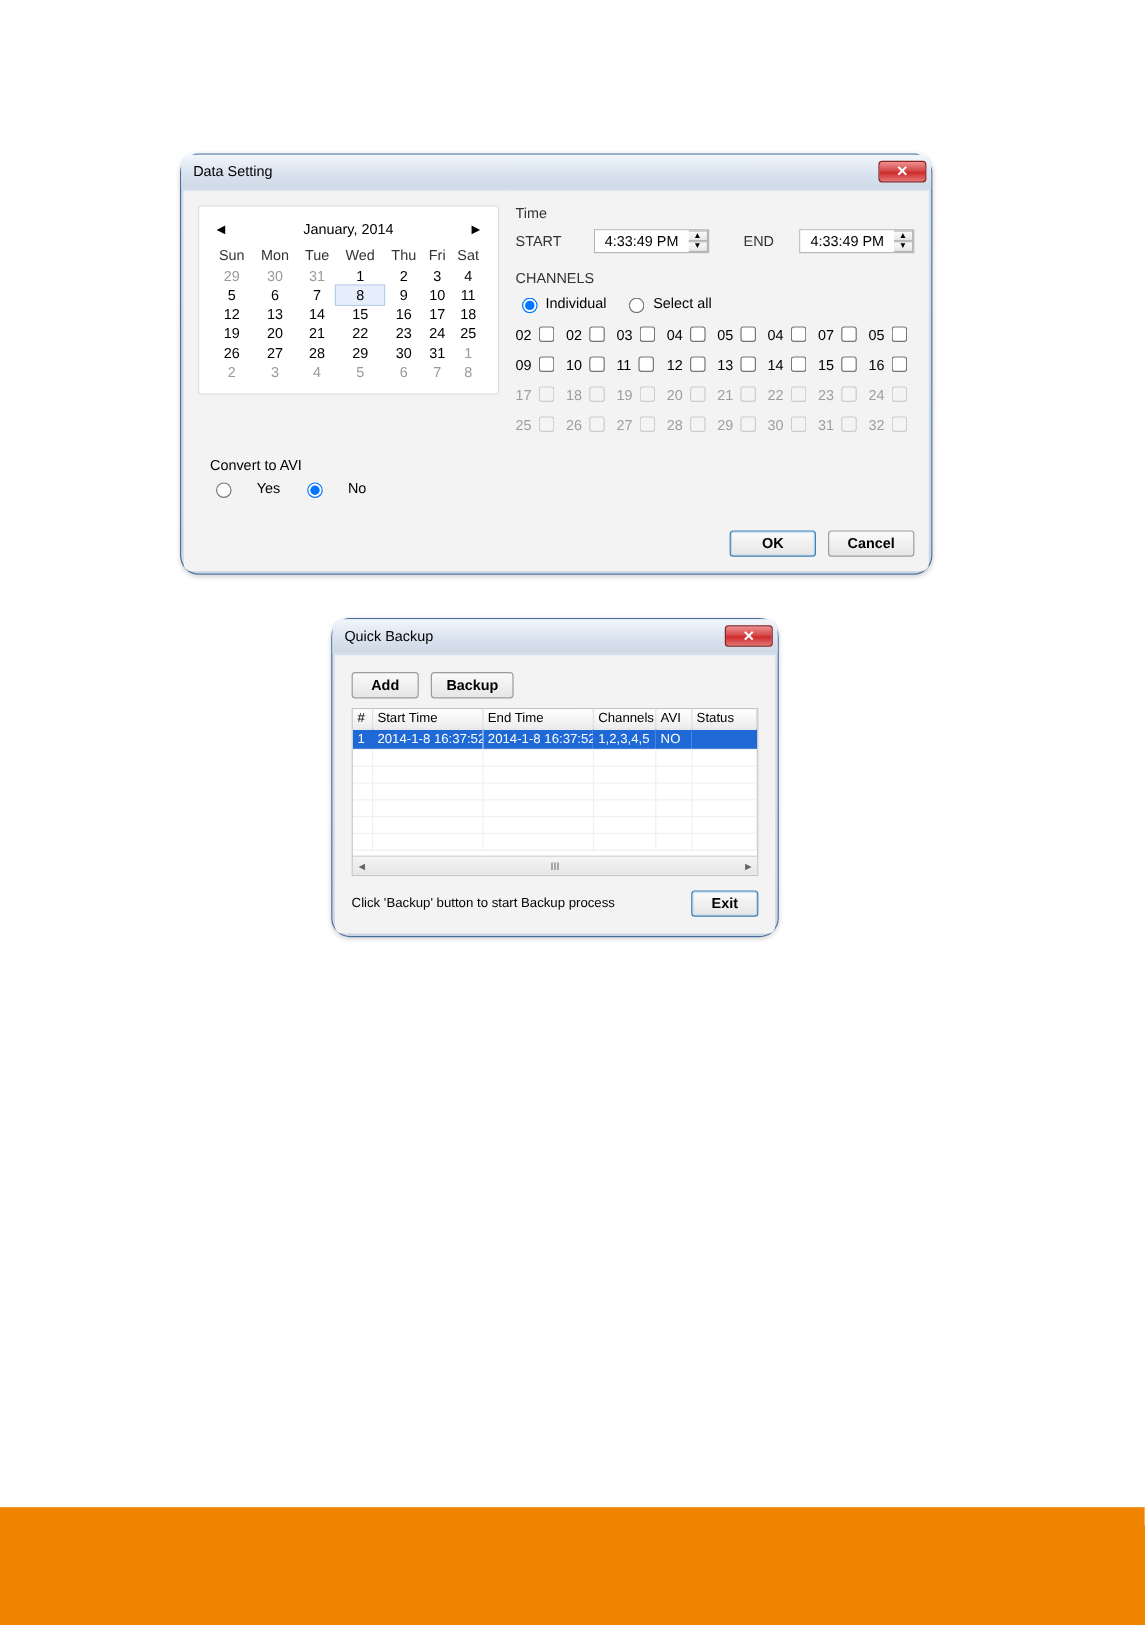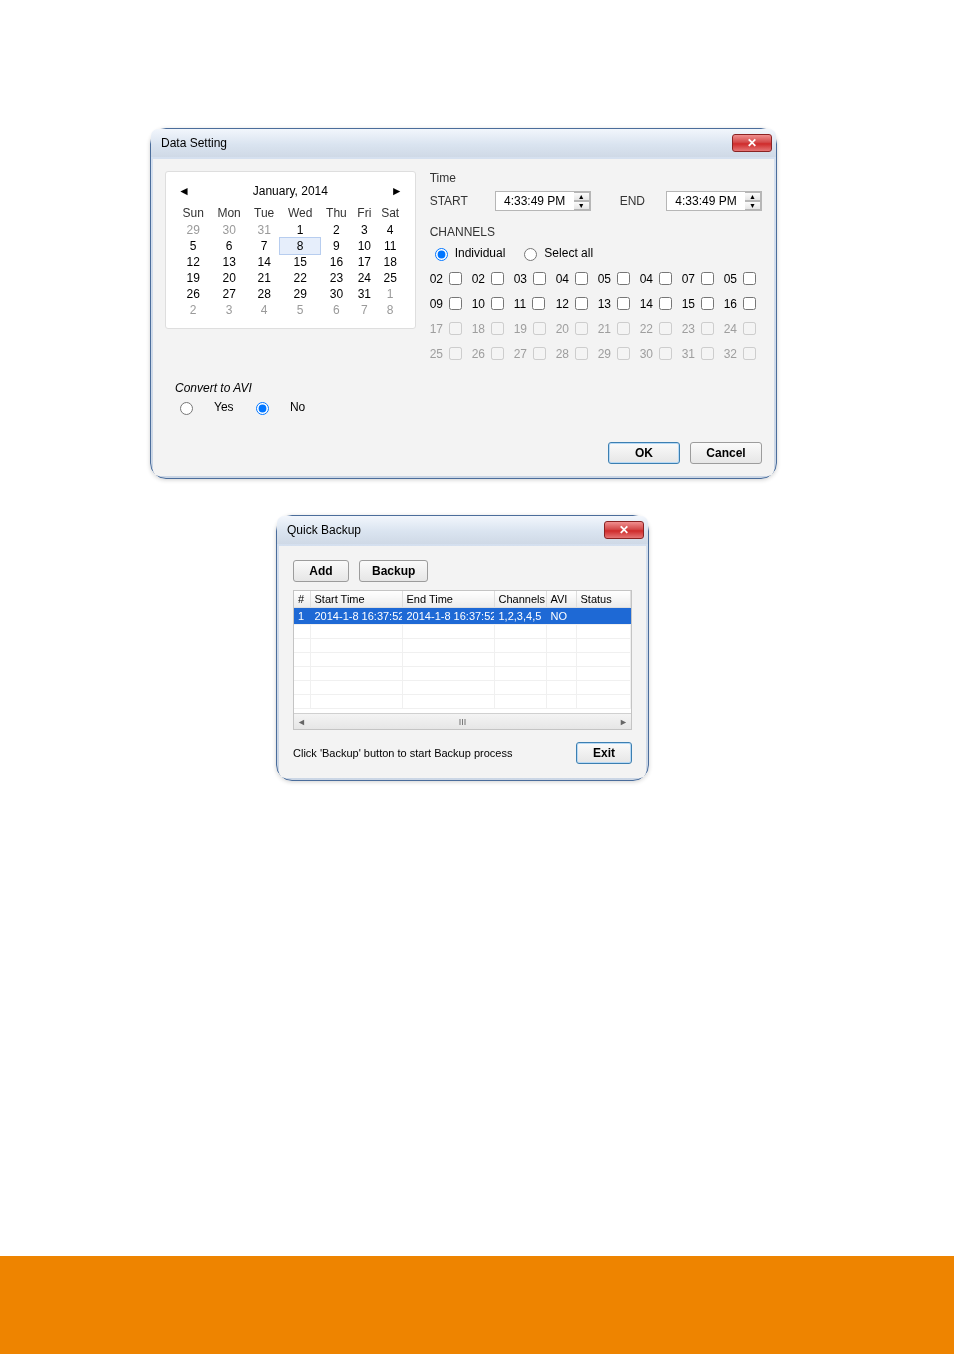--- a/index.html
+++ b/index.html
@@ -66,21 +66,21 @@
   .calendar { width:100%; }
   .cal-header { display:flex; align-items:center; justify-content:space-between; padding:2px 2px 6px 2px; font-size:12px; }
   .cal-nav { width:12px; text-align:center; cursor:pointer; }
   .cal-table { width:100%; border-collapse:collapse; text-align:center; font-size:12px; }
   .cal-table th { font-weight:normal; color:#333; padding:2px 0; }
   .cal-table td { padding:1px 0; }
   .cal-gray { color:#9a9a9a; }
   .cal-today { background:#e6eefb; outline:1px solid #b7cdef; }
 
   .convert-box { margin-top:10px; padding:8px 10px 10px 10px; }
-  .convert-box .lbl { margin-bottom:4px;font-style:italic; }
+  .convert-box .lbl { margin-bottom:4px; }
   .radio-row label { margin-right:14px; display:inline-flex; align-items:center; gap:18px; }
 
   .time-box .lbl, .channels-box .lbl { color:#333; font-size:12px; margin-bottom:6px; }
   .time-row { display:flex; align-items:center; gap:21px; }
   .time-row .cap { width:44px; color:#333; }
   .spin-wrap { display:inline-flex; align-items:stretch; border:1px solid #b6b6b6; background:#fff; }
   .spin-wrap input { border:none; width:78px; padding:2px 4px; text-align:center; font-size:12px; outline:none; }
   .spin-btns { display:flex; flex-direction:column; width:16px; }
   .spin-btns button { flex:1; border:1px solid #b6b6b6; border-left:none; background:linear-gradient(180deg,#fbfbfb,#e6e6e6); padding:0; font-size:7px; line-height:7px; }
 

